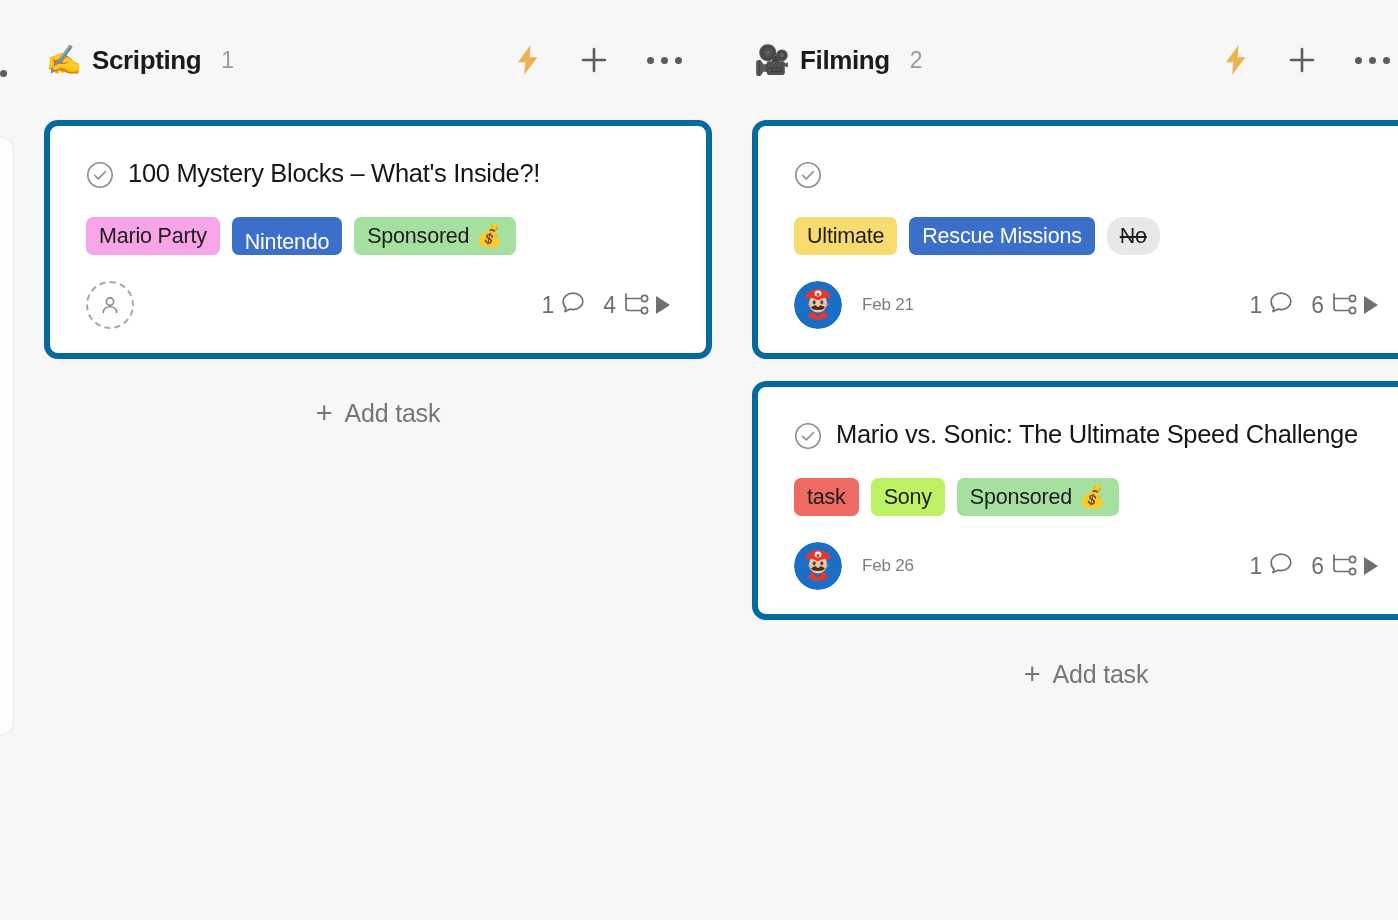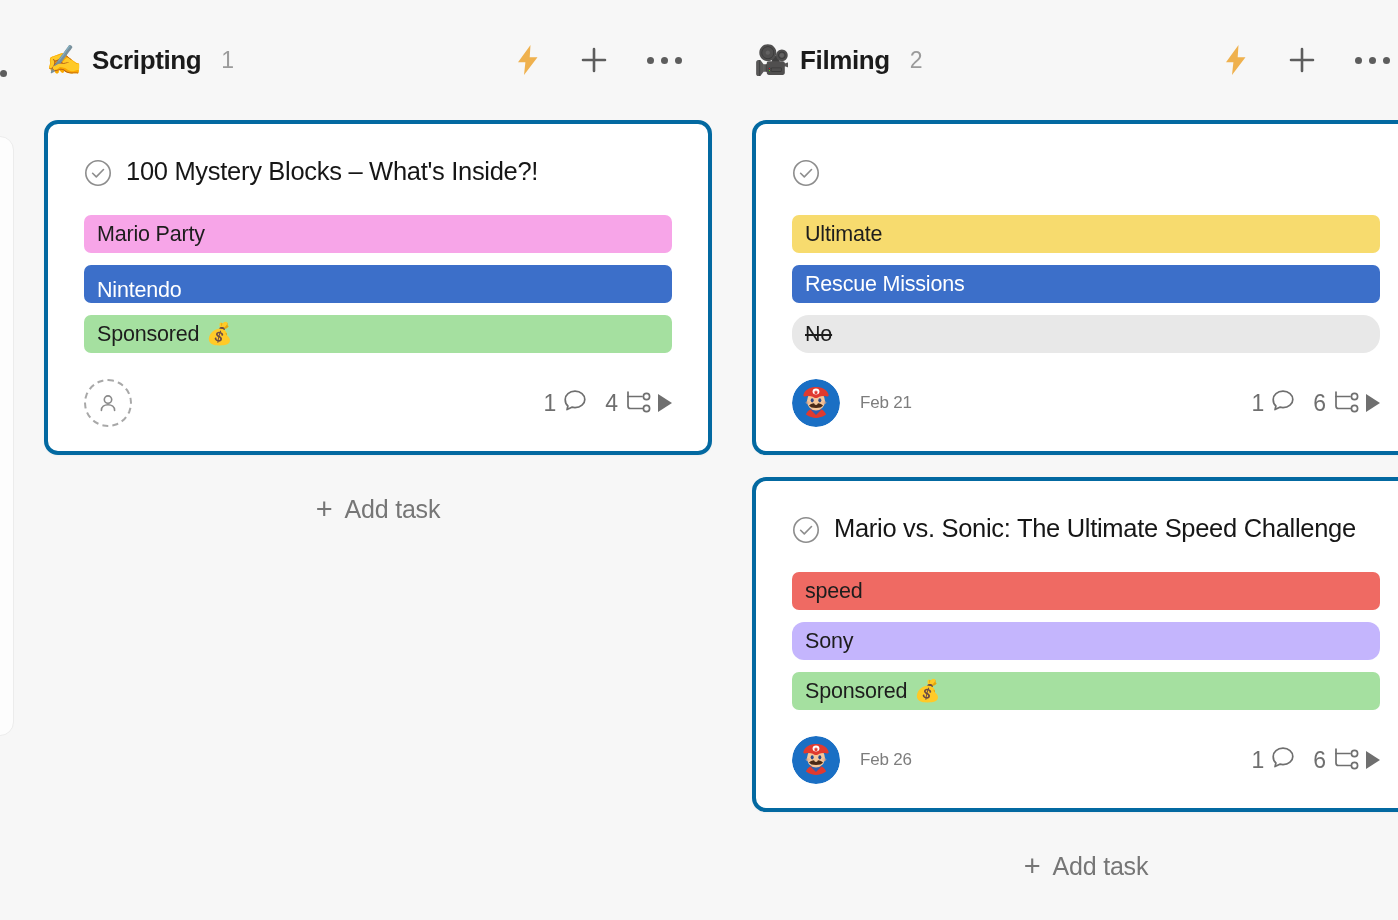--- a/index.html
+++ b/index.html
@@ -107,21 +107,21 @@
     width: 7px; height: 7px;
     border-radius: 50%;
     background: #5d5d5d;
     display: block;
   }
 
   .cards { padding: 0 0 0 0; }
 
   .card {
     background: #ffffff;
-    border: 4px solid #0369a1;
+    border: 6px solid #0369a1;
     border-radius: 14px;
     padding: 30px 36px 24px 36px;
     margin-bottom: 22px;
     box-shadow: 0 1px 2px rgba(0,0,0,0.035);
     cursor: pointer;
   }
 
   .card-title-row {
     display: flex;
     align-items: flex-start;
@@ -137,21 +137,20 @@
     color: #161616;
     font-weight: 400;
     letter-spacing: -0.3px;
   }
 
   .tags {
     display: flex;
     flex-wrap: wrap;
     gap: 12px;
     margin-top: 24px;
-    flex-direction: column;
   }
   .tag {
     display: inline-flex;
     align-items: center;
     gap: 7px;
     height: 38px;
     padding: 0 13px;
     border-radius: 7px;
     font-size: 21.5px;
     letter-spacing: -0.2px;
@@ -399,23 +398,23 @@
         <div class="card">
           <div class="card-title-row">
             <span class="check-circle"><svg width="28" height="28" viewBox="0 0 28 28" fill="none">
                 <circle cx="14" cy="14" r="12.2" stroke="#8d8d8d" stroke-width="1.6"></circle>
                 <path d="M8.6 14.3l3.7 3.6 7.2-7.4" stroke="#8d8d8d" stroke-width="1.6" stroke-linecap="round" stroke-linejoin="round" fill="none"></path>
               </svg></span>
             <div class="card-title">Mario vs. Sonic: The Ultimate Speed Challenge</div>
           </div>
           <div class="tags">
             <span class="tag" style="background: rgb(239, 106, 99); color: rgb(29, 29, 29);">
-              <span>speed</span>
-            </span>
-            <span class="tag" style="background: #c4b5fd; color: rgb(29, 29, 29); border-radius: 12px;">
+              <span>task</span>
+            </span>
+            <span class="tag" style="background: #bef264; color: rgb(29, 29, 29);">
               <span>Sony</span>
             </span>
             <span class="tag" style="background: rgb(165, 224, 160); color: rgb(29, 29, 29);">
               <span>Sponsored</span>
               <span>💰</span>
             </span>
           </div>
           <div class="card-footer">
             <div class="avatar-mario"><svg width="48" height="48" viewBox="0 0 48 48">
                 <circle cx="24" cy="24" r="24" fill="#1a6fc4"></circle>

